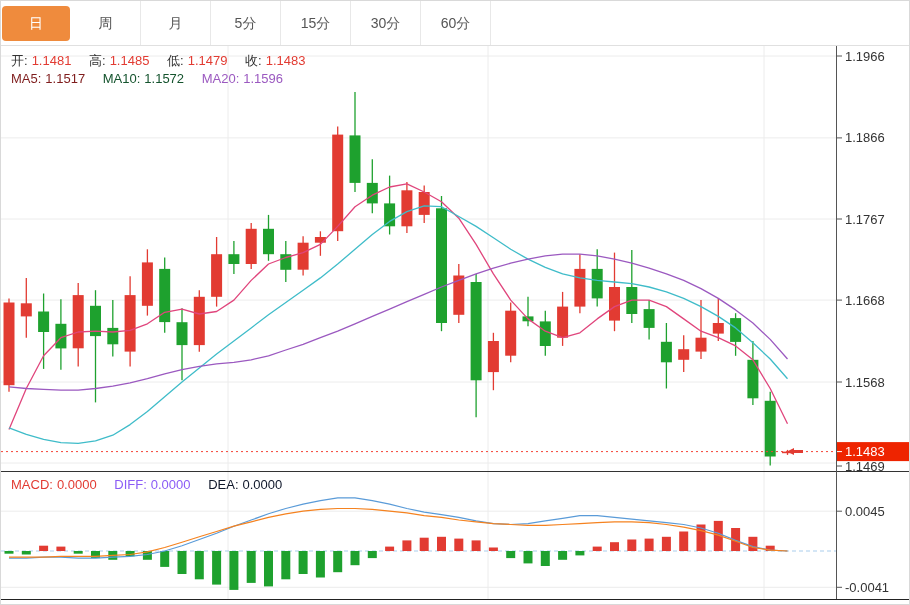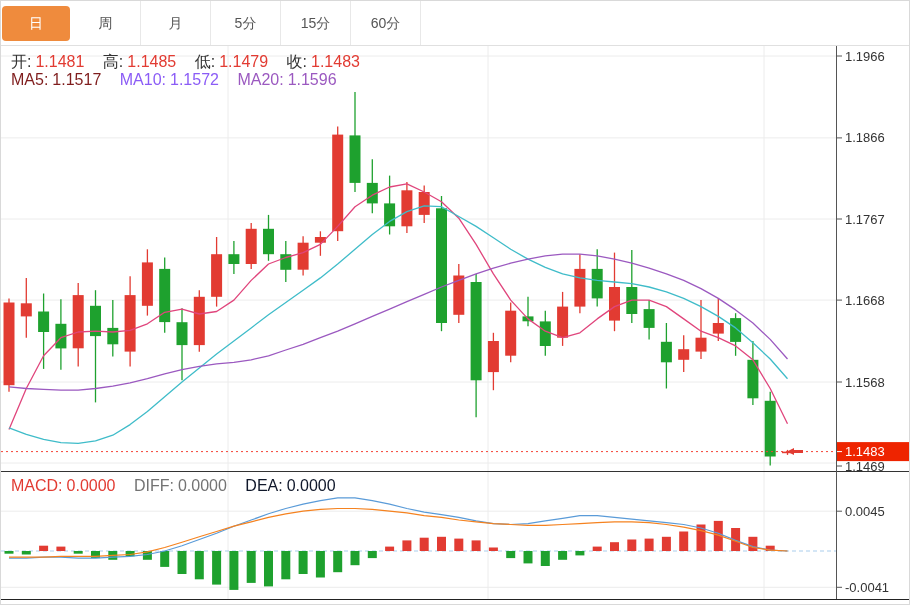--- a/index.html
+++ b/index.html
@@ -5,43 +5,44 @@
   html,body{margin:0;padding:0;background:#fff;}
   .app{position:relative;width:910px;height:605px;background:#fff;overflow:hidden;
        font-family:"Liberation Sans",sans-serif;box-sizing:border-box;border:1px solid #d9d9d9;}
   .tabbar{position:absolute;top:0;left:0;width:100%;height:44px;background:#fff;
           border-bottom:1px solid #e0e0e0;display:flex;align-items:center;z-index:5;}
   .tab{width:70px;height:44px;line-height:44px;text-align:center;font-size:14px;color:#555;
        border-right:1px solid #e8e8e8;cursor:pointer;box-sizing:border-box;background:#fff;}
   .tab.active{width:68px;height:35px;line-height:35px;margin:0 1px;border-radius:4px;
        background:#ef8b3d;color:#fff;border-right:none;}
   svg{position:absolute;top:0;left:0;z-index:1;}
-  .legend{position:absolute;z-index:6;font-size:16px;white-space:nowrap;}
+  .legend{position:absolute;z-index:6;font-size:13px;white-space:nowrap;}
   .legend span{margin-right:4px;}
   .legend .gap{margin-right:14px;}
   .lab{color:#333;}
   .red{color:#e23b32;}
   .ma5{color:#7f1d1d;}
-  .ma10{color:#8b5cf6;}
+  .ma10{color:#14532d;}
   .ma20{color:#9b59c0;text-align:center;}
   .macdv{color:#e23b32;}
-  .diffv{color:#737373;}
+  .diffv{color:#8b5cf6;}
   .deav{color:#0f172a;}
 </style>
 </head>
 <body>
 
 <div class="app">
 
   <div class="tabbar">
     <div class="tab active">日</div>
     <div class="tab">周</div>
     <div class="tab">月</div>
     <div class="tab">5分</div>
     <div class="tab">15分</div>
+    <div class="tab">30分</div>
     <div class="tab">60分</div>
   </div>
 
   <svg id="chart" width="910" height="605" viewBox="0 0 910 605">
       <line x1="0" y1="55.0" x2="835" y2="55.0" stroke="#ececec" stroke-width="1"></line>
       <line x1="0" y1="136.9" x2="835" y2="136.9" stroke="#ececec" stroke-width="1"></line>
       <line x1="0" y1="218.0" x2="835" y2="218.0" stroke="#ececec" stroke-width="1"></line>
       <line x1="0" y1="299.1" x2="835" y2="299.1" stroke="#ececec" stroke-width="1"></line>
       <line x1="0" y1="381.0" x2="835" y2="381.0" stroke="#ececec" stroke-width="1"></line>
       <line x1="0" y1="462.0" x2="835" y2="462.0" stroke="#ececec" stroke-width="1"></line>

